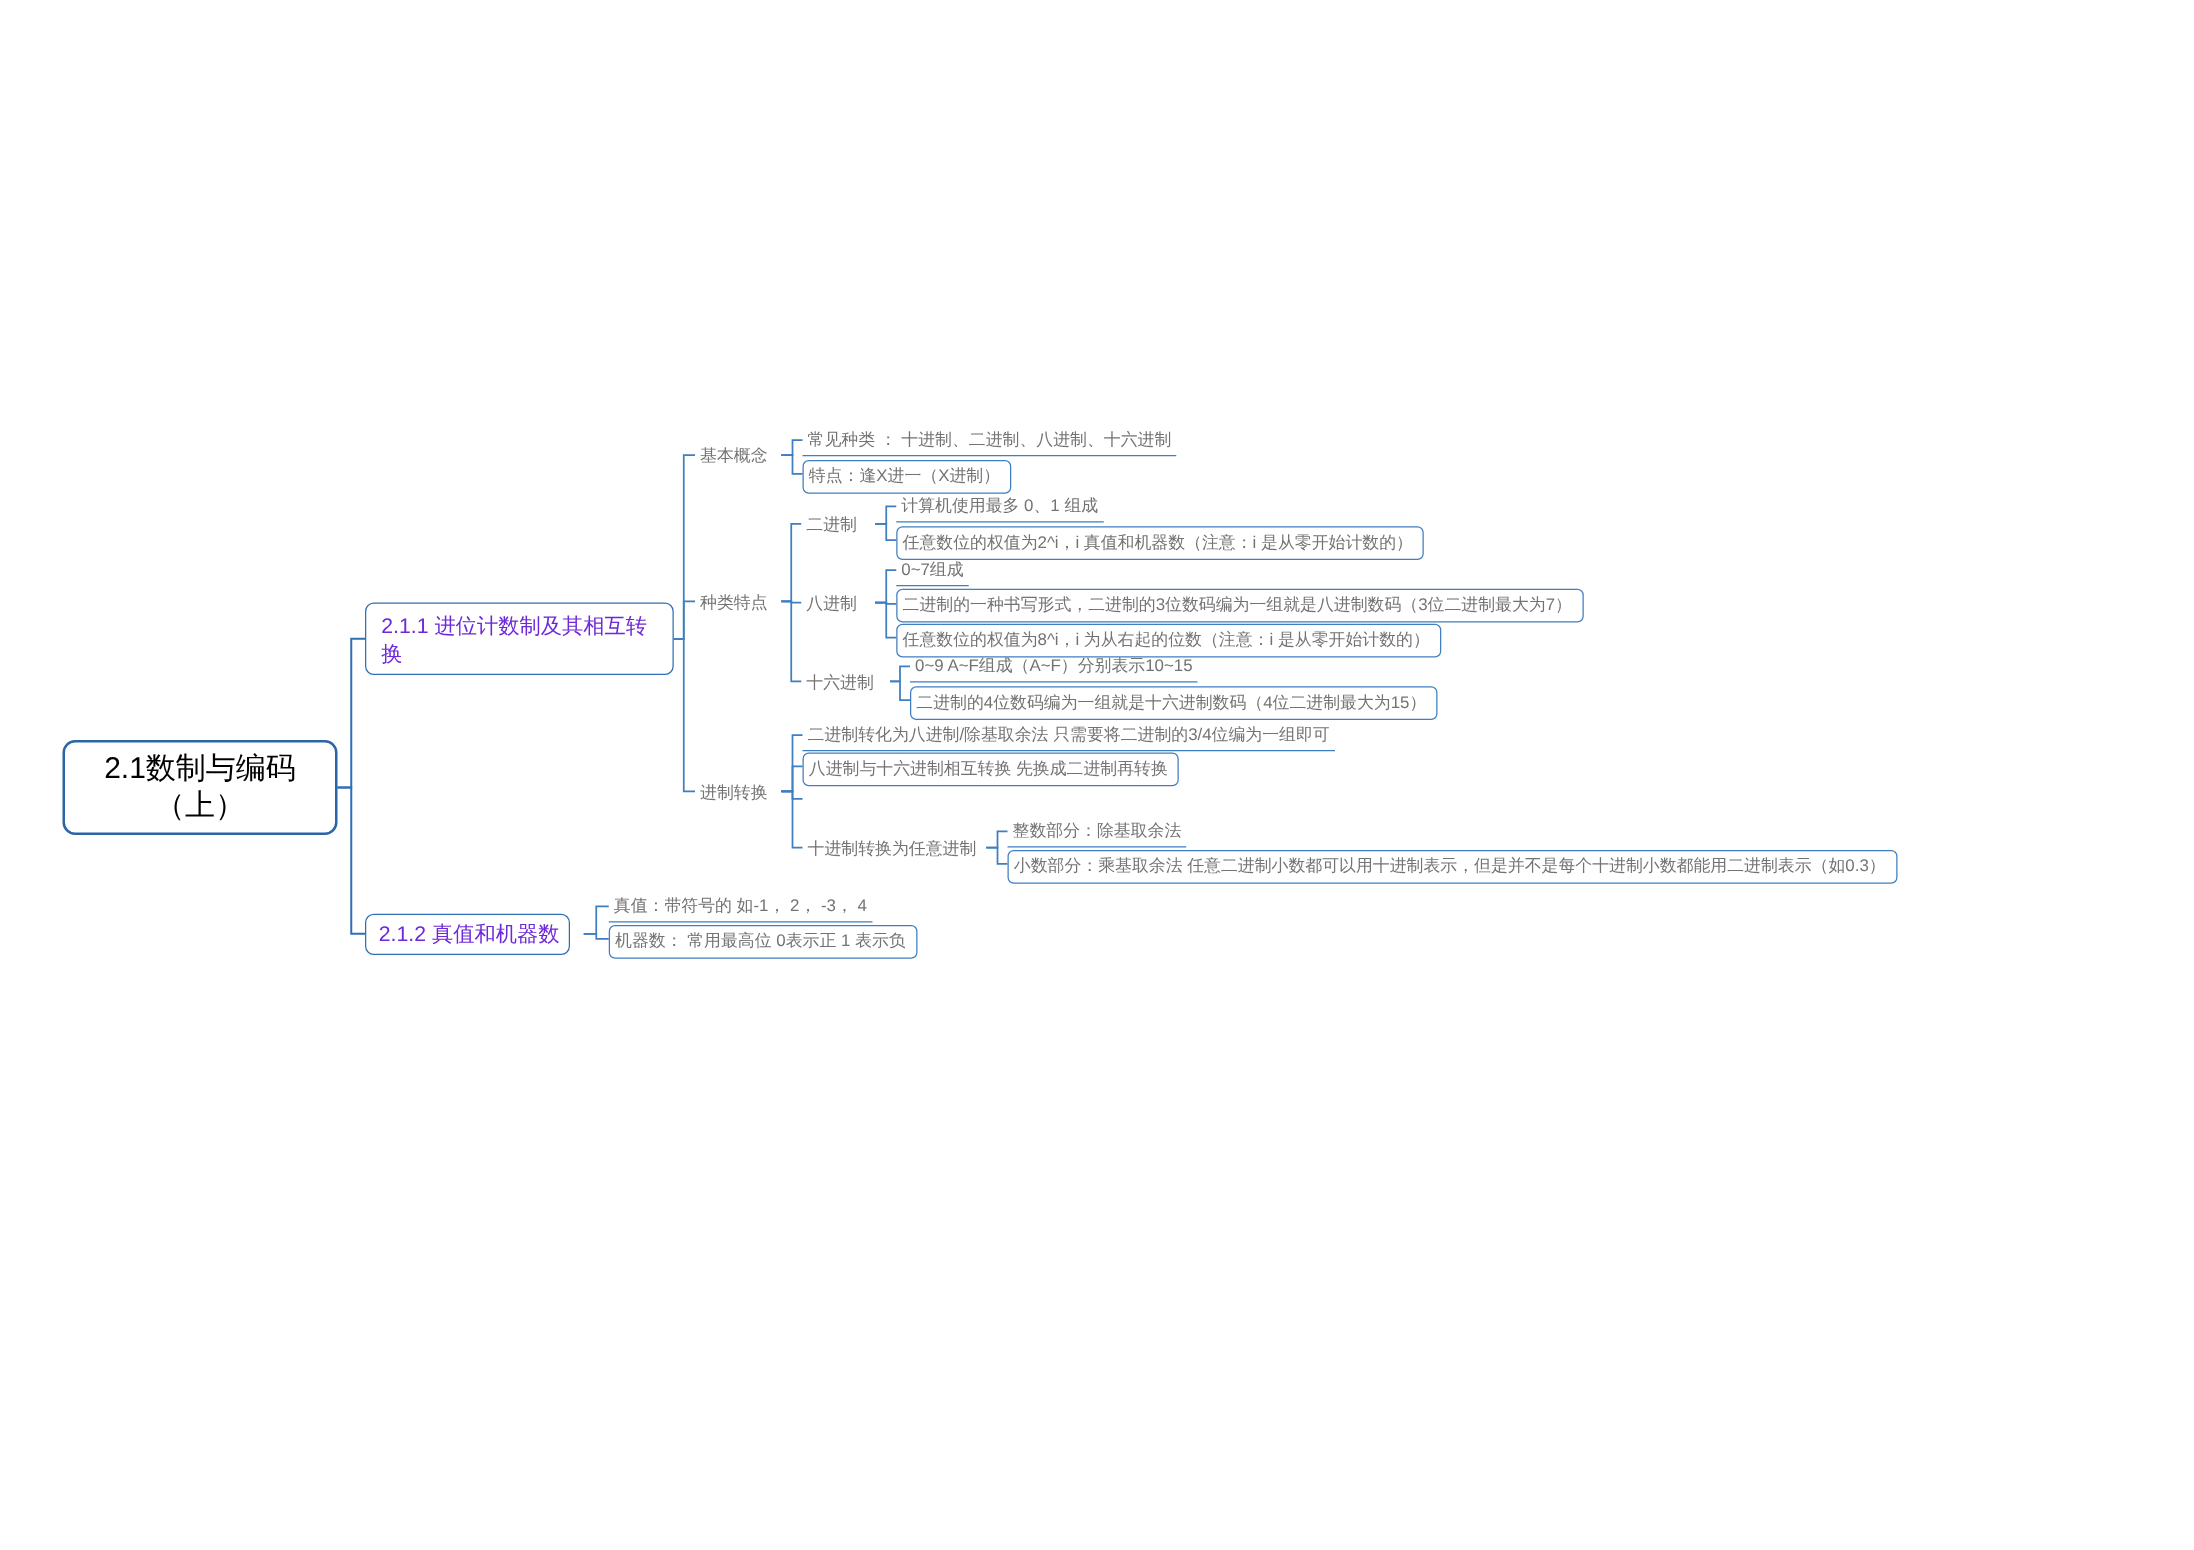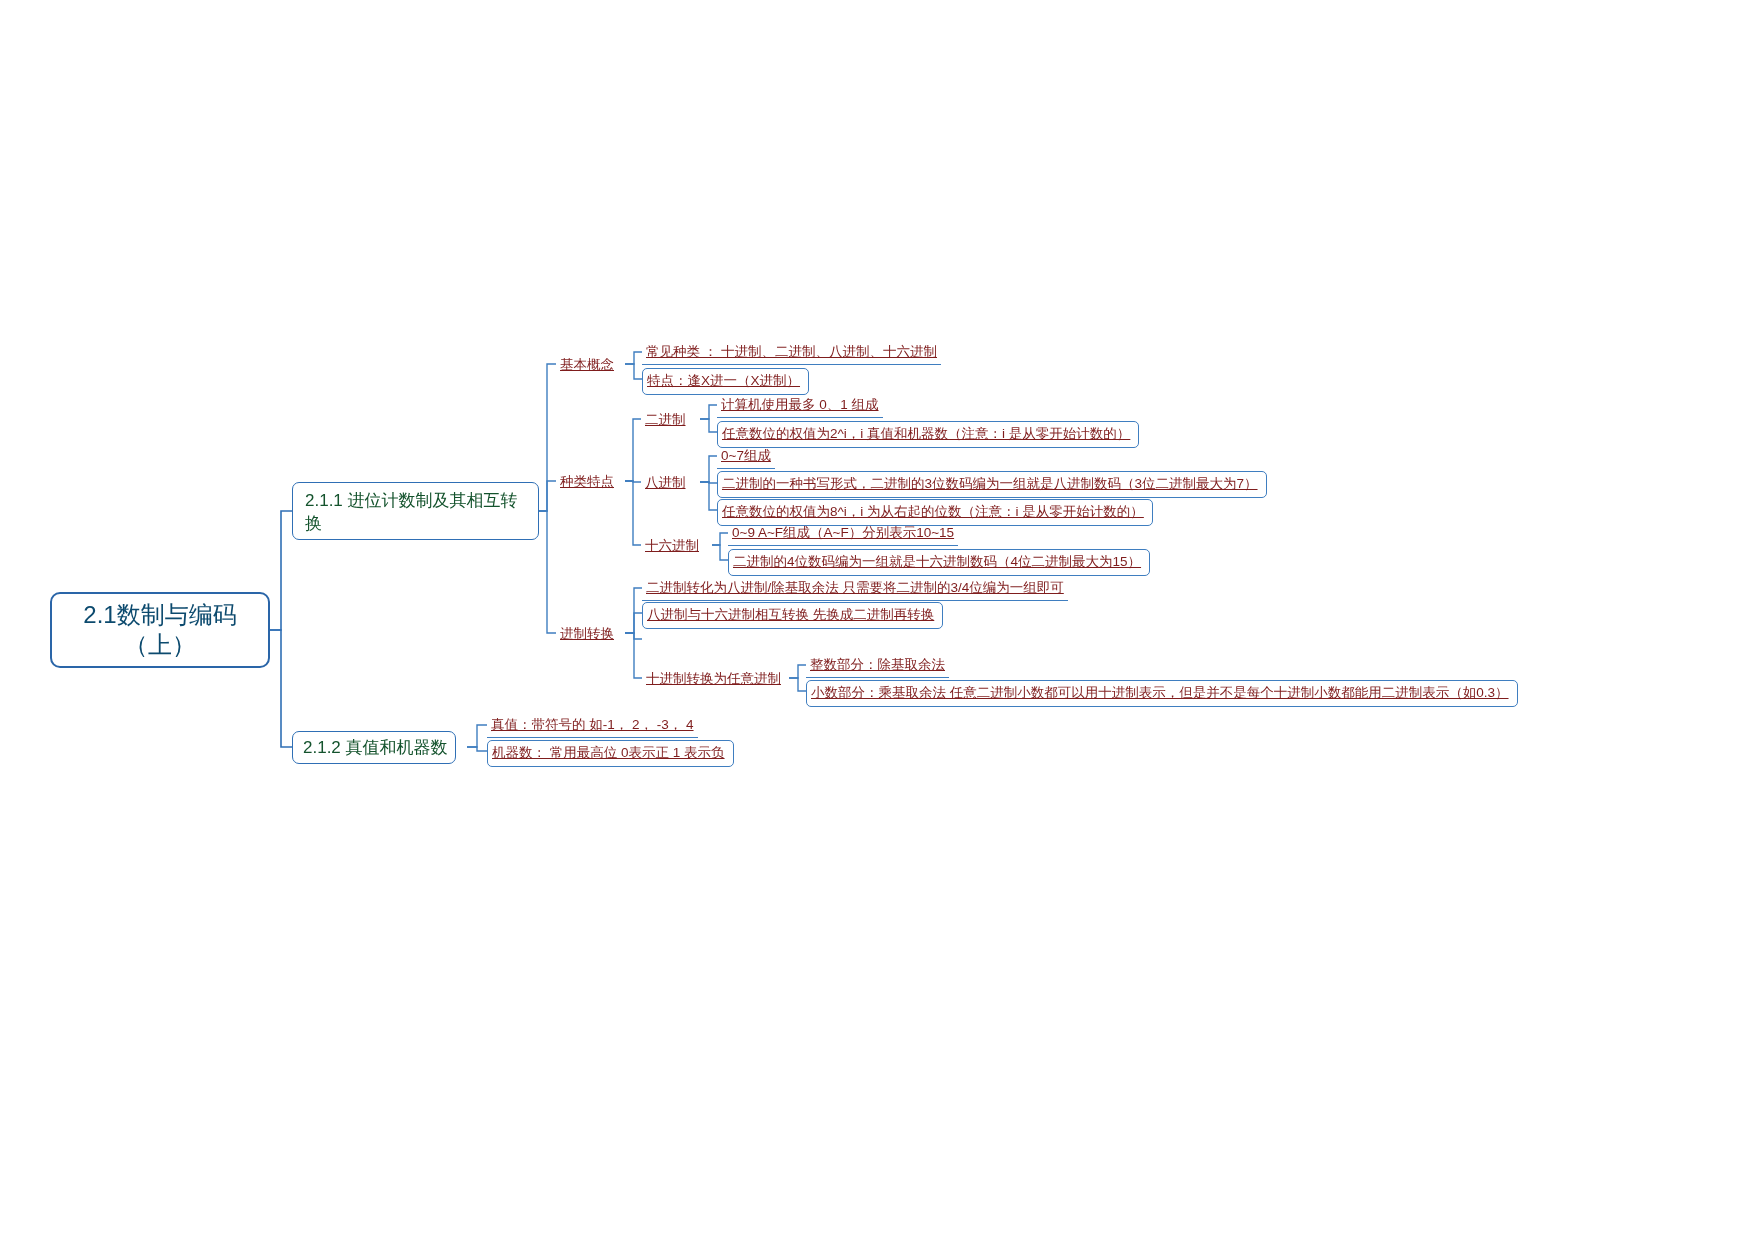--- a/index.html
+++ b/index.html
@@ -11,39 +11,38 @@
   #canvas{position:absolute;left:0;top:0;width:1755px;height:1240px;}
   svg.links{position:absolute;left:0;top:0;width:1755px;height:1240px;pointer-events:none;}
 
   .node{position:absolute;white-space:nowrap;}
 
   
   .root{
     left:50px;top:592px;width:220px;height:76px;
     border:2px solid #2a65a8;border-radius:10px;
     display:flex;align-items:center;justify-content:center;
-    color:#0c4a6e;font-size:24px;line-height:1.25;text-align:center;
+    color:#000000;font-size:24px;line-height:1.25;text-align:center;
     background:#fff;box-sizing:border-box;
   }
   .root span{display:block;}
 
   
   .topic{
     border:1.6px solid #2f6fb5;border-radius:7px;background:#fff;
-    color:#14532d;font-size:17px;padding:7px 10px 8px 12px;
+    color:#6d28d9;font-size:17px;padding:7px 10px 8px 12px;
     box-sizing:border-box;line-height:1.35;
   }
   .topic-1{left:292px;top:482px;width:247px;height:58px;white-space:normal;}
   .topic-2{left:292px;top:731px;width:164px;height:33px;padding:5px 8px 6px 10px;}
 
   
   .lbl{
-    font-size:13.5px;color:#7f1d1d;
+    font-size:13.5px;color:#737373;
     padding:2px 4px 3px 4px;
-    text-decoration:underline;
   }
   .ul{border-bottom:1.4px solid #3f7ec0;}
   .boxed{
     border:1.3px solid #3f7ec0;border-radius:5px;background:#fff;
     padding:3px 8px 4px 4px;
   }
   .plain{background:transparent;}
 </style>
 </head>
 <body>

